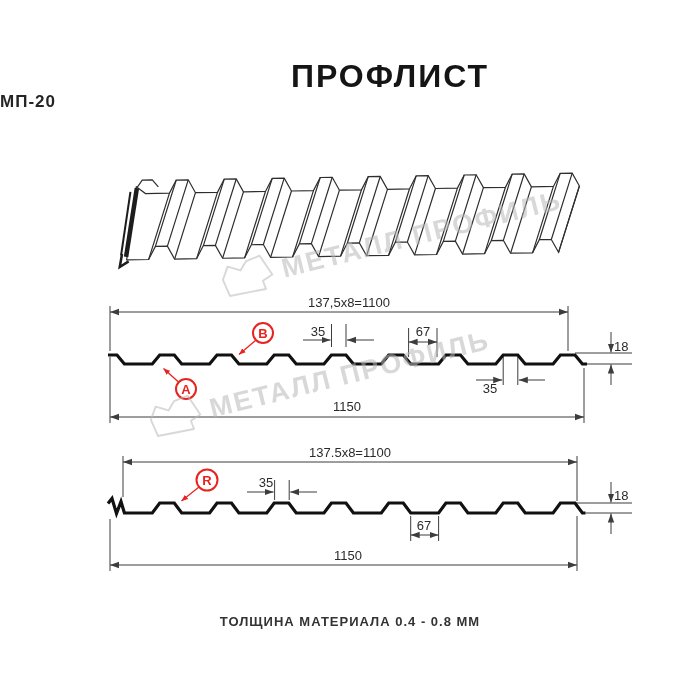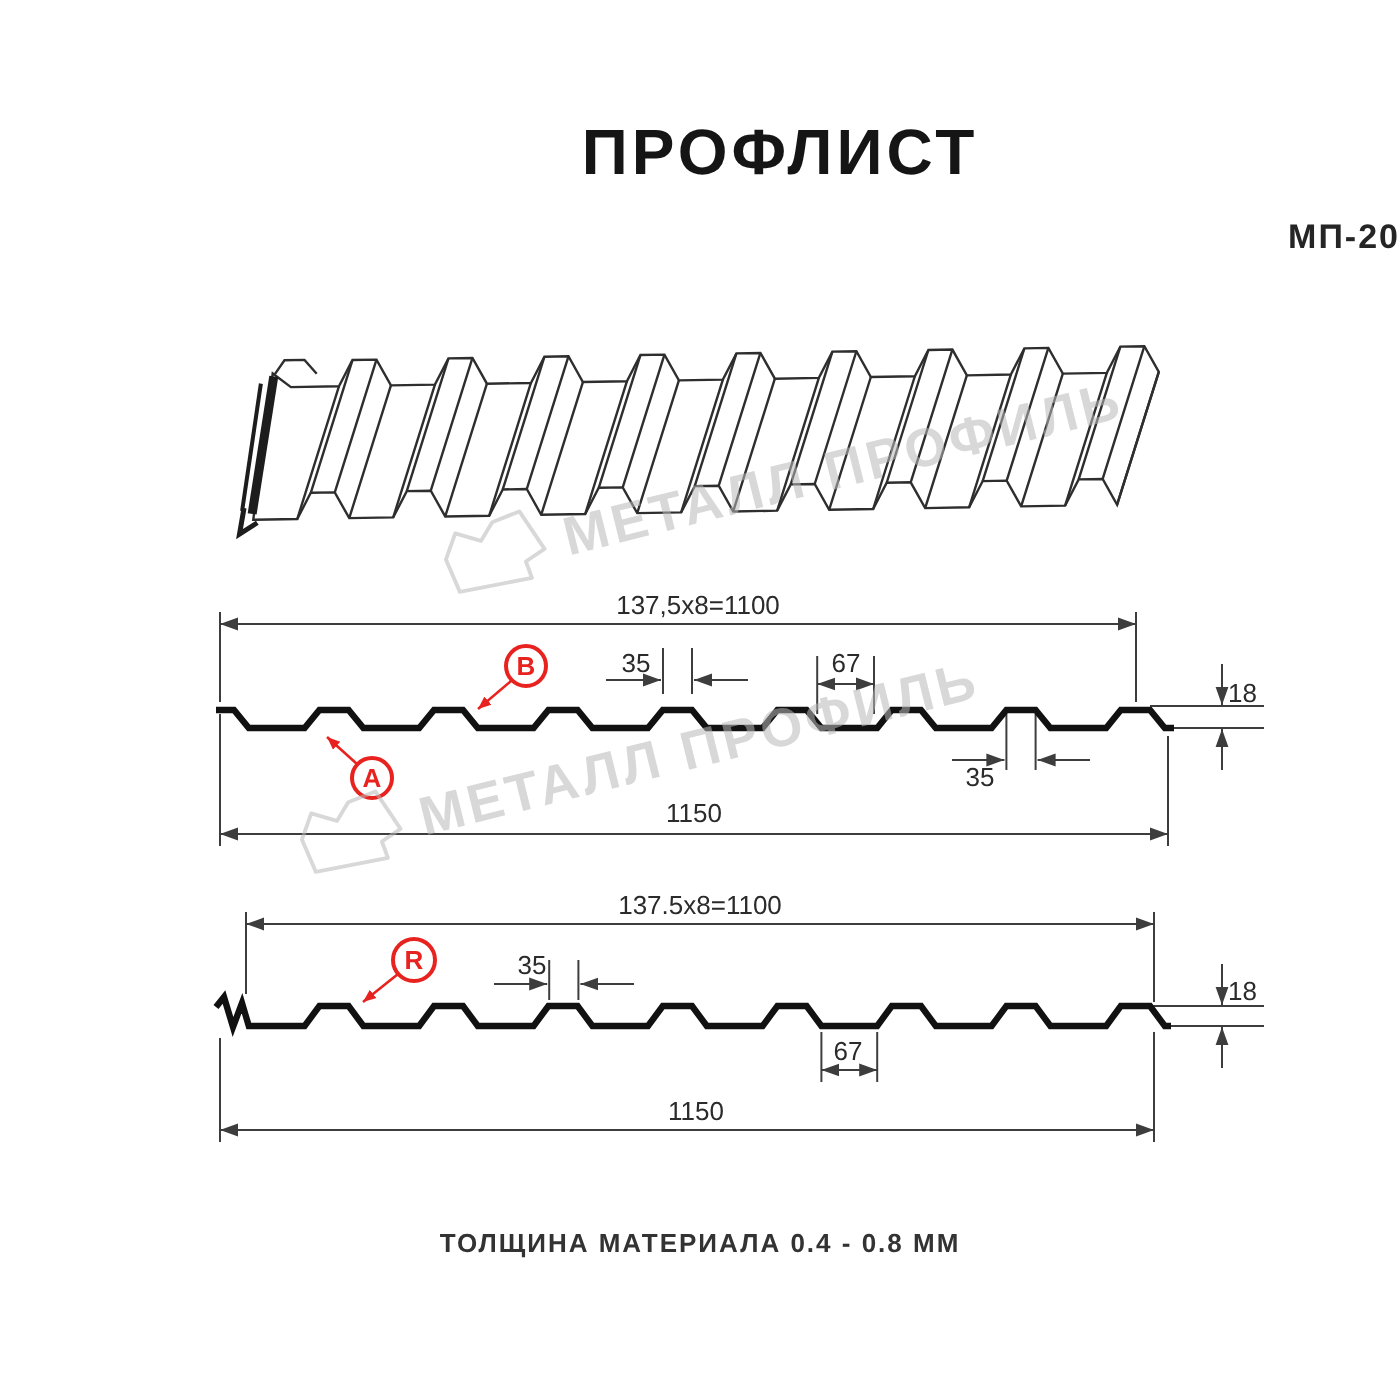--- a/index.html
+++ b/index.html
@@ -1,20 +1,20 @@
 <!DOCTYPE html>
 <html><head>
 <meta charset="utf-8">
 <style>
   html,body{margin:0;padding:0;background:#fff;}
   .page{position:relative;width:700px;height:700px;background:#fff;overflow:hidden;
         font-family:"Liberation Sans",sans-serif;}
   .title{position:absolute;top:58px;left:0;width:700px;text-align:center;
          font-size:32px;font-weight:bold;letter-spacing:2px;color:#151515;margin-left:40px;}
-  .subtitle{position:absolute;top:109px;left:0;width:700px;text-align:right;
+  .subtitle{position:absolute;top:92px;left:0;width:700px;text-align:left;
             font-size:17px;font-weight:bold;letter-spacing:1px;color:#252525;}
   .footer{position:absolute;top:614px;left:0;width:700px;text-align:center;
           font-size:13px;font-weight:bold;letter-spacing:1px;color:#333;}
   svg.draw{position:absolute;left:0;top:0;}
   .wm{position:absolute;display:flex;align-items:center;gap:8px;opacity:.55;
       transform:rotate(-14deg);transform-origin:left center;pointer-events:none;}
   .wm span{font-size:27px;font-weight:bold;letter-spacing:2px;color:#b9b9b9;white-space:nowrap;}
   .wm1{left:222px;top:264px;}
   .wm2{left:150px;top:404px;}
   .dimtxt{font-size:13px;fill:#2b2b2b;}

